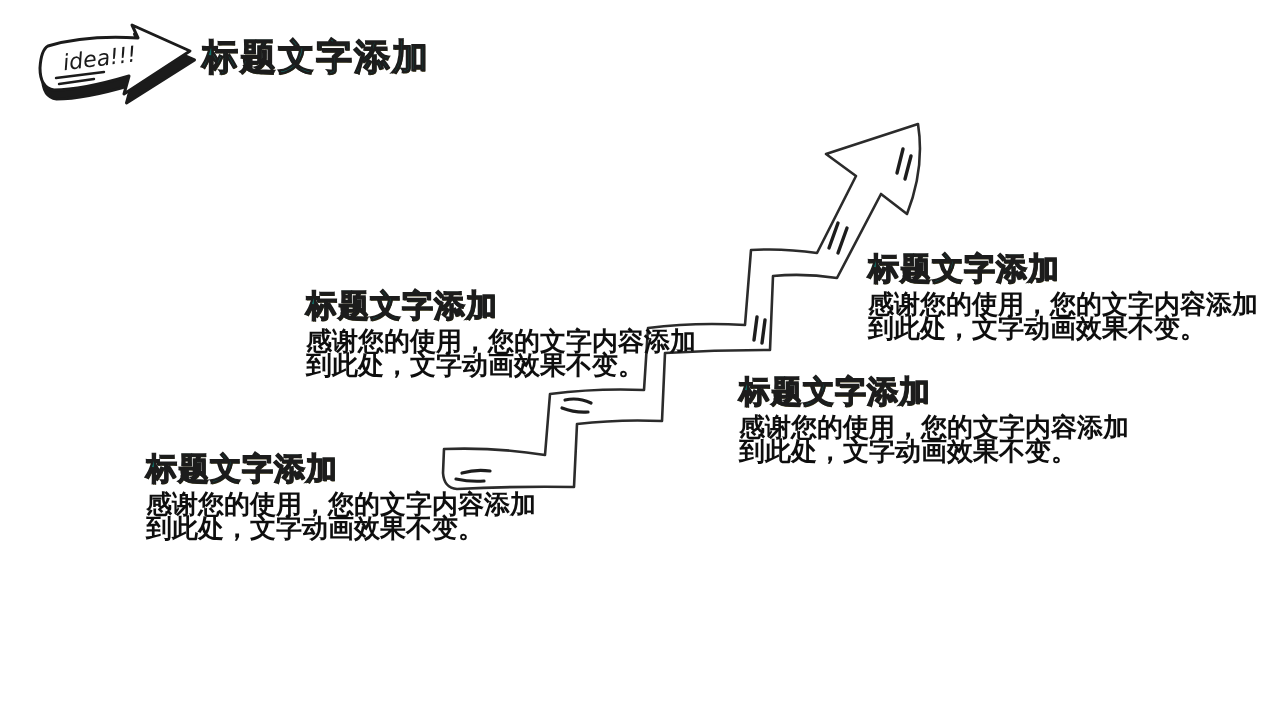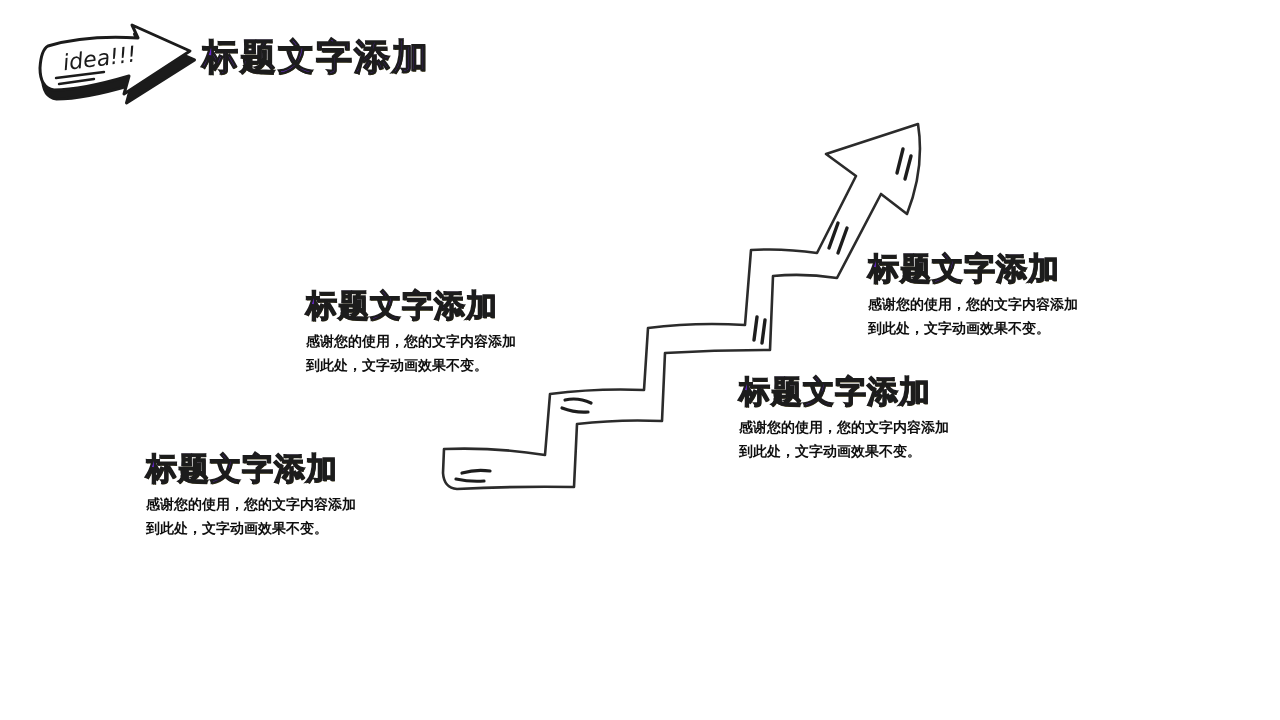--- a/index.html
+++ b/index.html
@@ -28,21 +28,21 @@
     left: 202px;
     top: 36px;
     font-family: "DejaVu Serif", "Liberation Serif", serif;
     font-weight: bold;
     font-size: 36px;
     line-height: 40px;
     letter-spacing: 2px;
     white-space: nowrap;
   }
   .gold-outline {
-    color: #6d28d9;
+    color: #0f766e;
     -webkit-text-stroke: 1.3px #1c1c1c;
     text-shadow: 0.5px 0.5px 0 #3a3510;
   }
 
   
   .stairs {
     position: absolute;
     left: 428px;
     top: 108px;
     width: 548px;
@@ -58,21 +58,21 @@
     font-weight: bold;
     font-size: 31px;
     line-height: 37px;
     letter-spacing: 1px;
     white-space: nowrap;
   }
   .block-body {
     margin-top: 5px;
     color: #0e0e0e;
     font-weight: bold;
-    font-size: 14px;
+    font-size: 26px;
     line-height: 24px;
   }
   .block-body div {
     white-space: nowrap;
   }
   .block-1 { left: 146px; top: 450px; }
   .block-2 { left: 306px; top: 287px; }
   .block-3 { left: 739px; top: 373px; }
   .block-4 { left: 868px; top: 250px; }
 </style>

